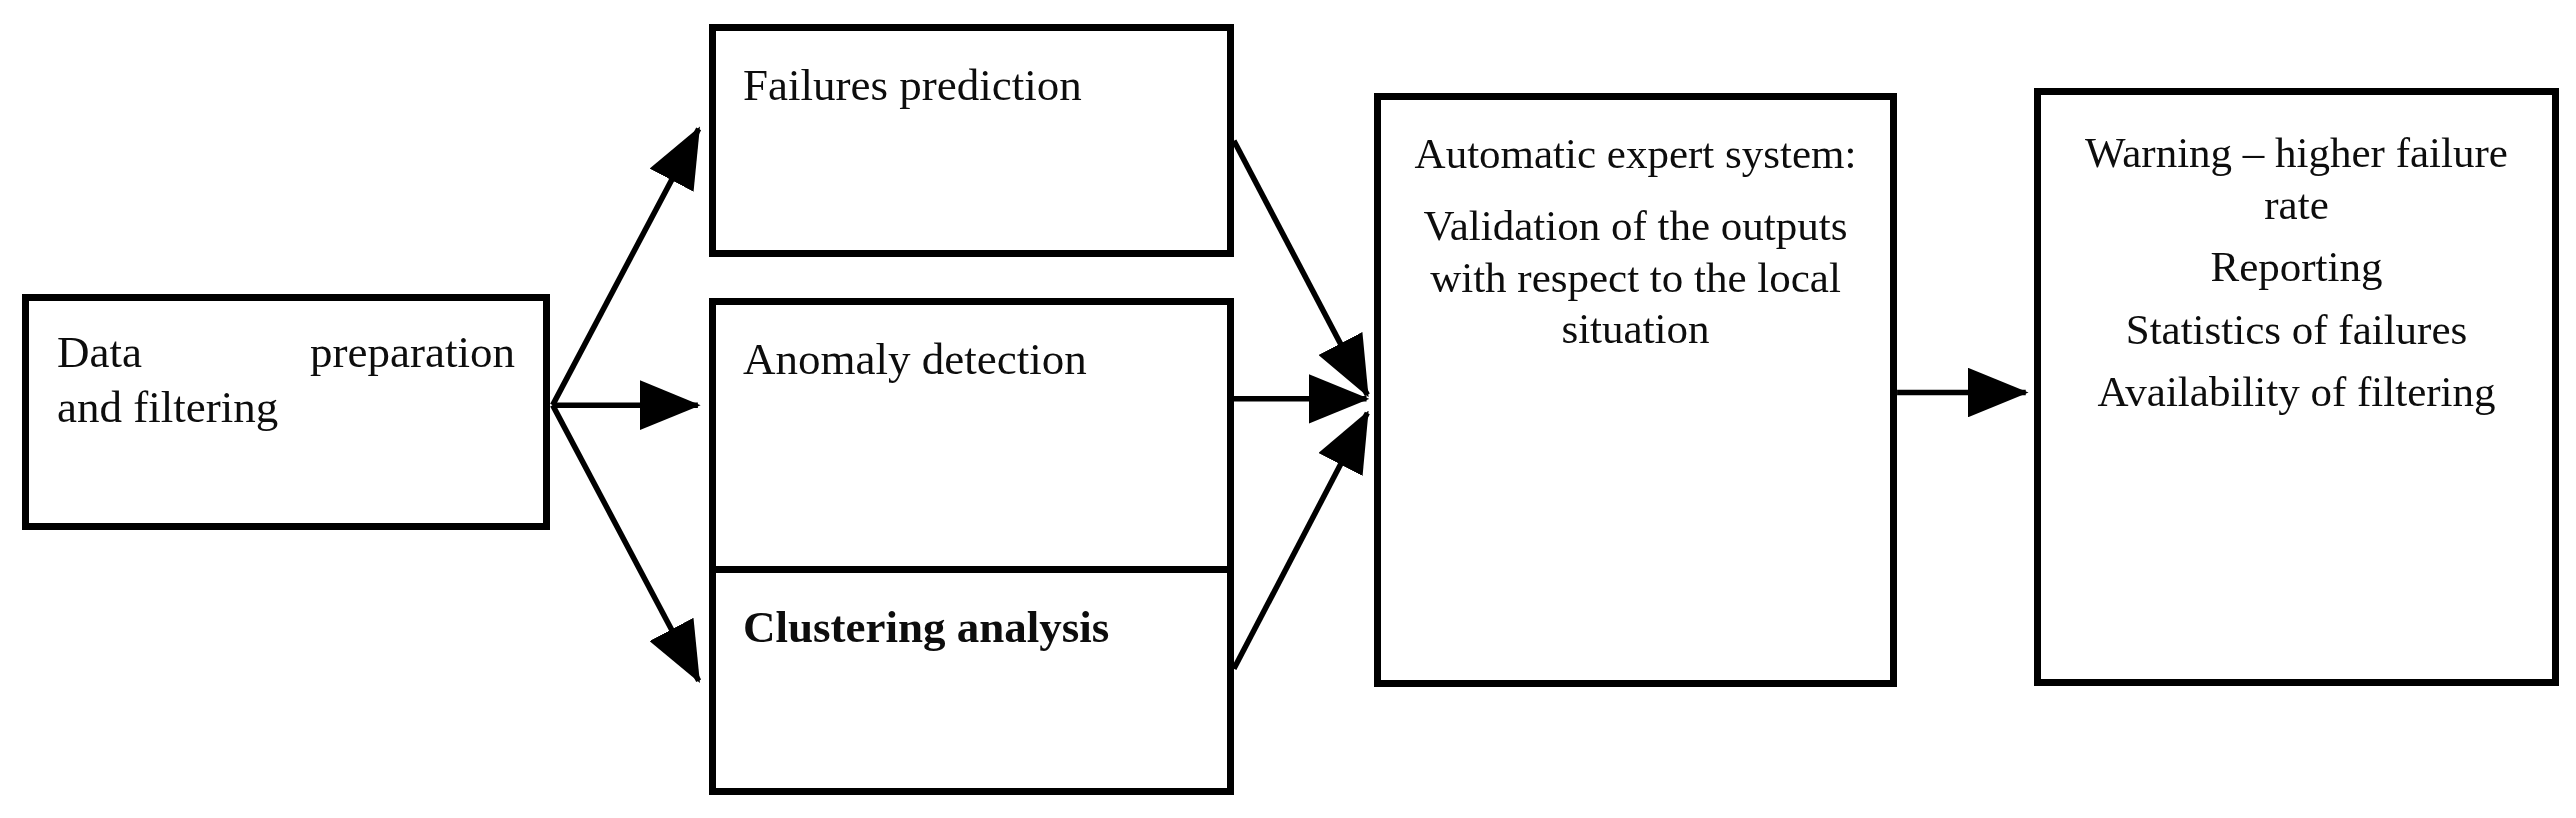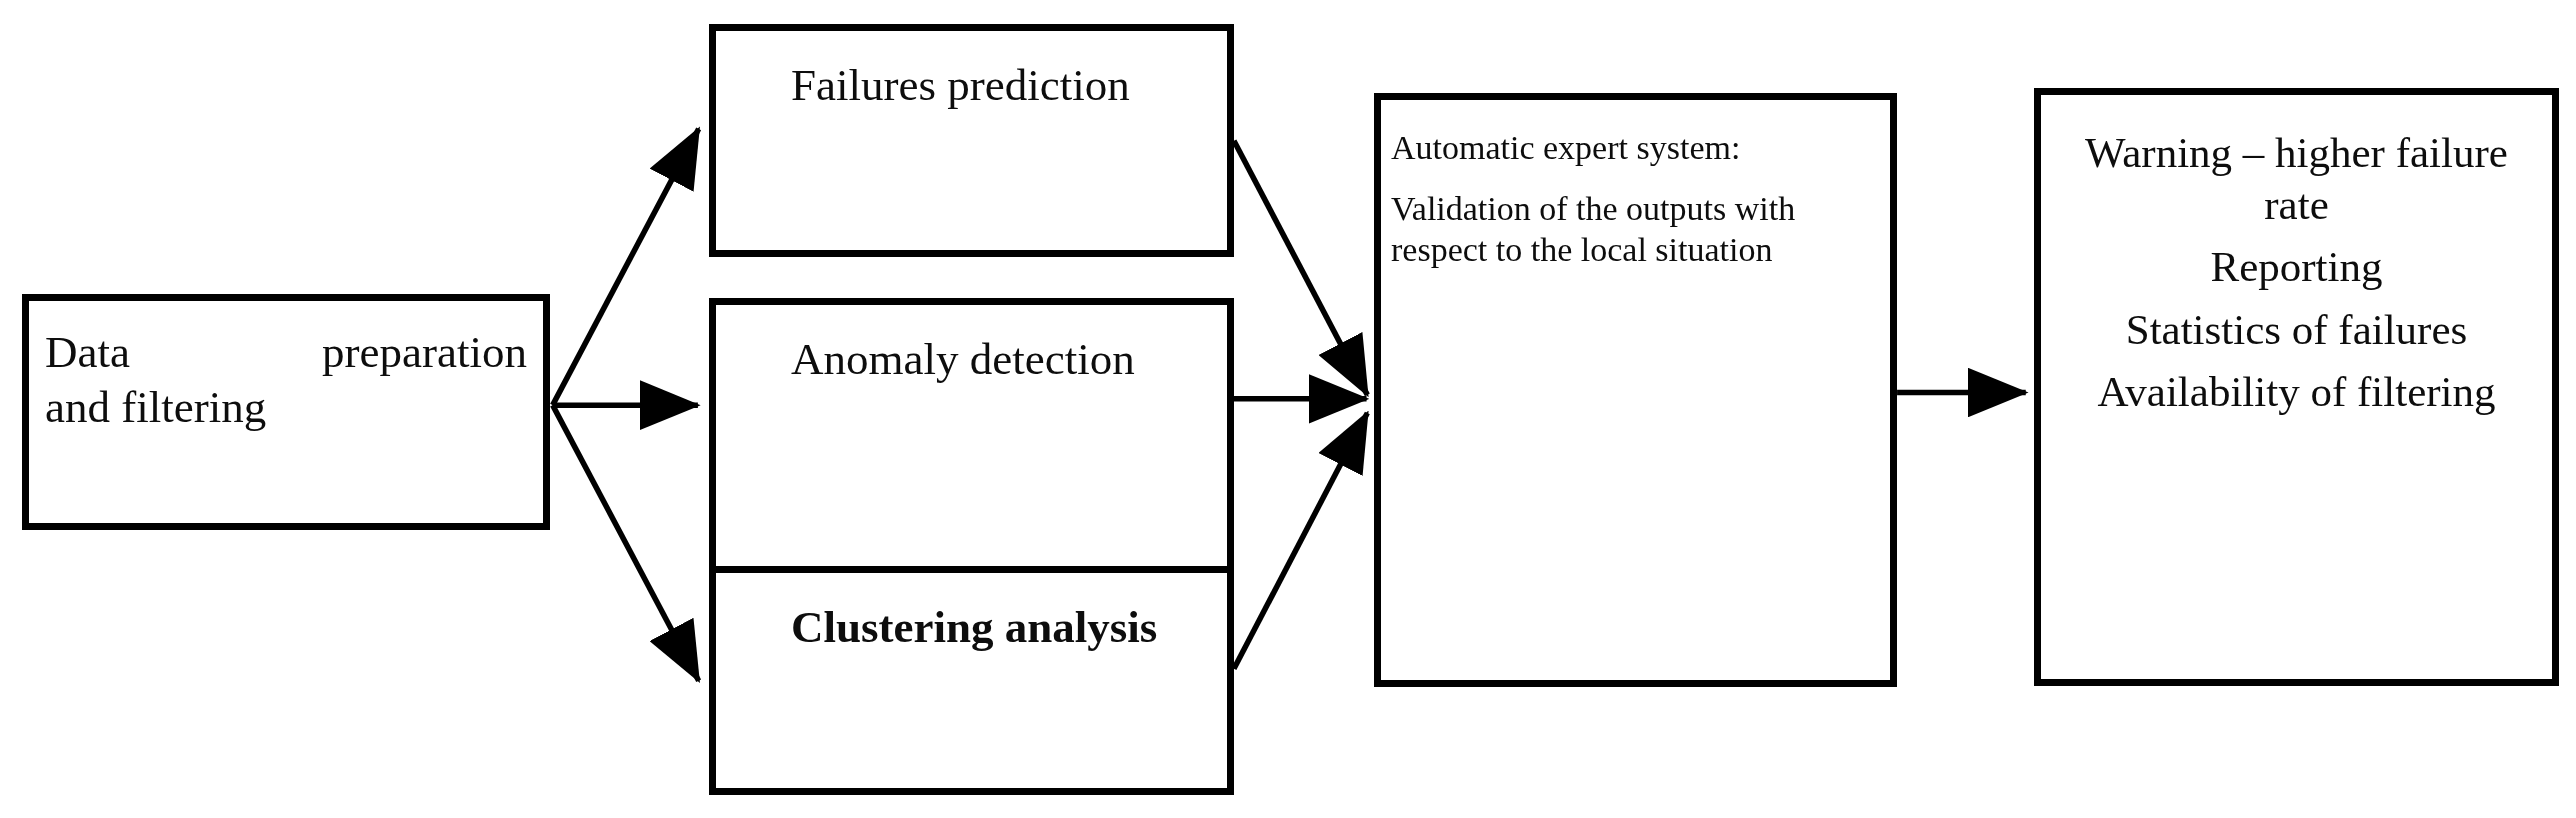--- a/index.html
+++ b/index.html
@@ -39,49 +39,48 @@
     left: 0;
     right: 0;
     box-sizing: border-box;
     color: #0d0d0d;
     font-size: 44px;
     line-height: 1.18;
   }
   
   #node-data-prep .node-text {
     top: 24px;
-    padding: 0 16px;
+    padding: 0 28px;
     text-align: justify;
     text-align-last: left;
     font-size: 45px;
     line-height: 1.22;
   }
   #node-data-prep .just-line {
     display: block;
     text-align: justify;
     text-align-last: justify;
   }
   #node-data-prep .last-line {
     display: block;
     text-align: right;
   }
   
   .mid .node-text {
     top: 28px;
     padding: 0 0 0 27px;
     text-align: left;
     font-size: 45px;
-    margin-left: 48px;
   }
   
   #node-expert .node-text {
     top: 28px;
-    padding: 0 10px;
-    text-align: left;
-    font-size: 34px;
+    padding: 0 28px;
+    text-align: center;
+    font-size: 43px;
     line-height: 1.2;
   }
   #node-expert .para {
     display: block;
   }
   #node-expert .para + .para {
     margin-top: 20.5px;
   }
   
   #node-outputs .node-text {

